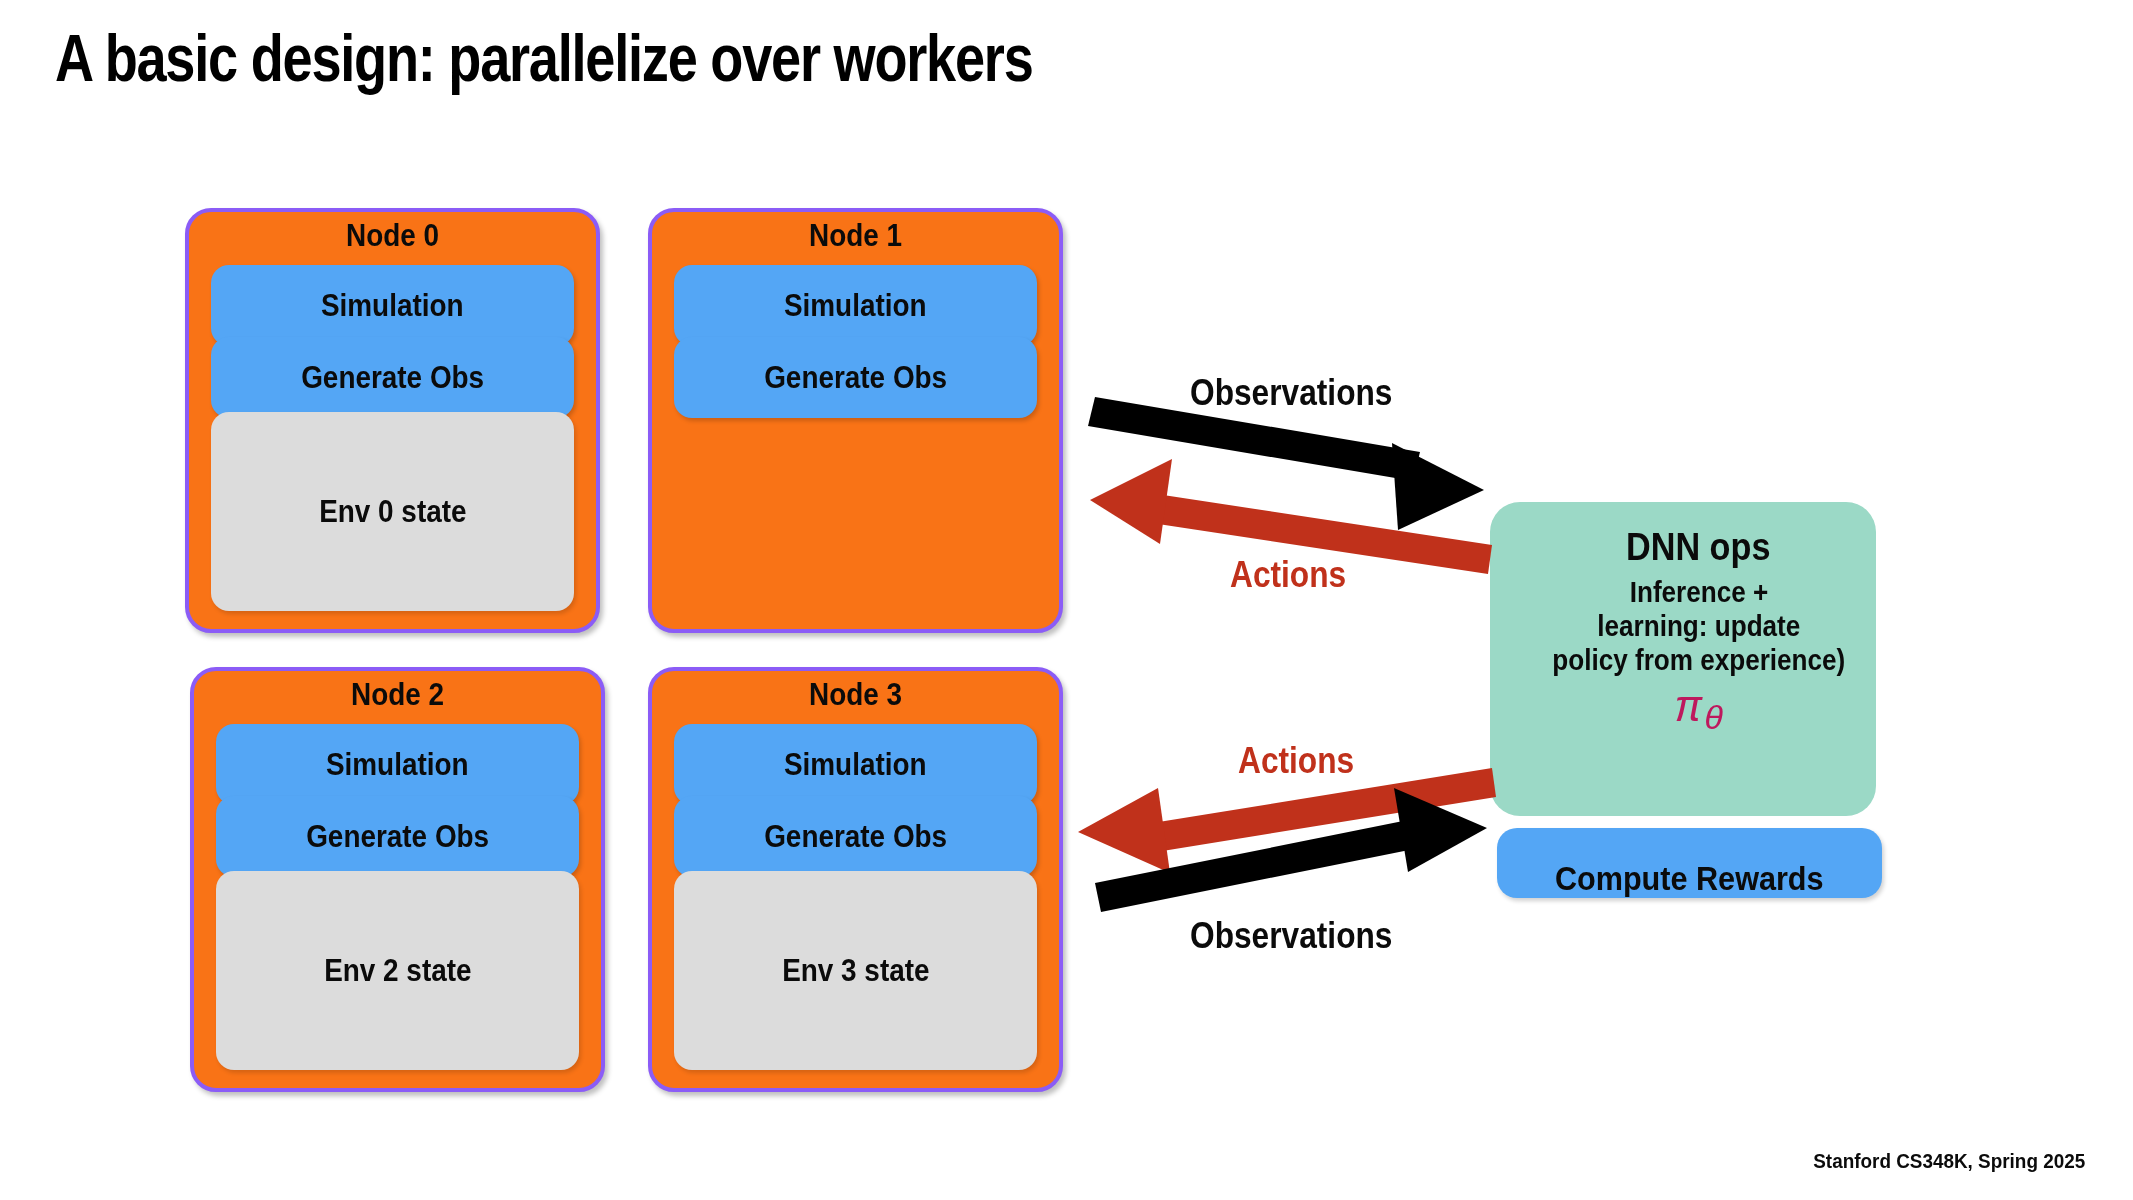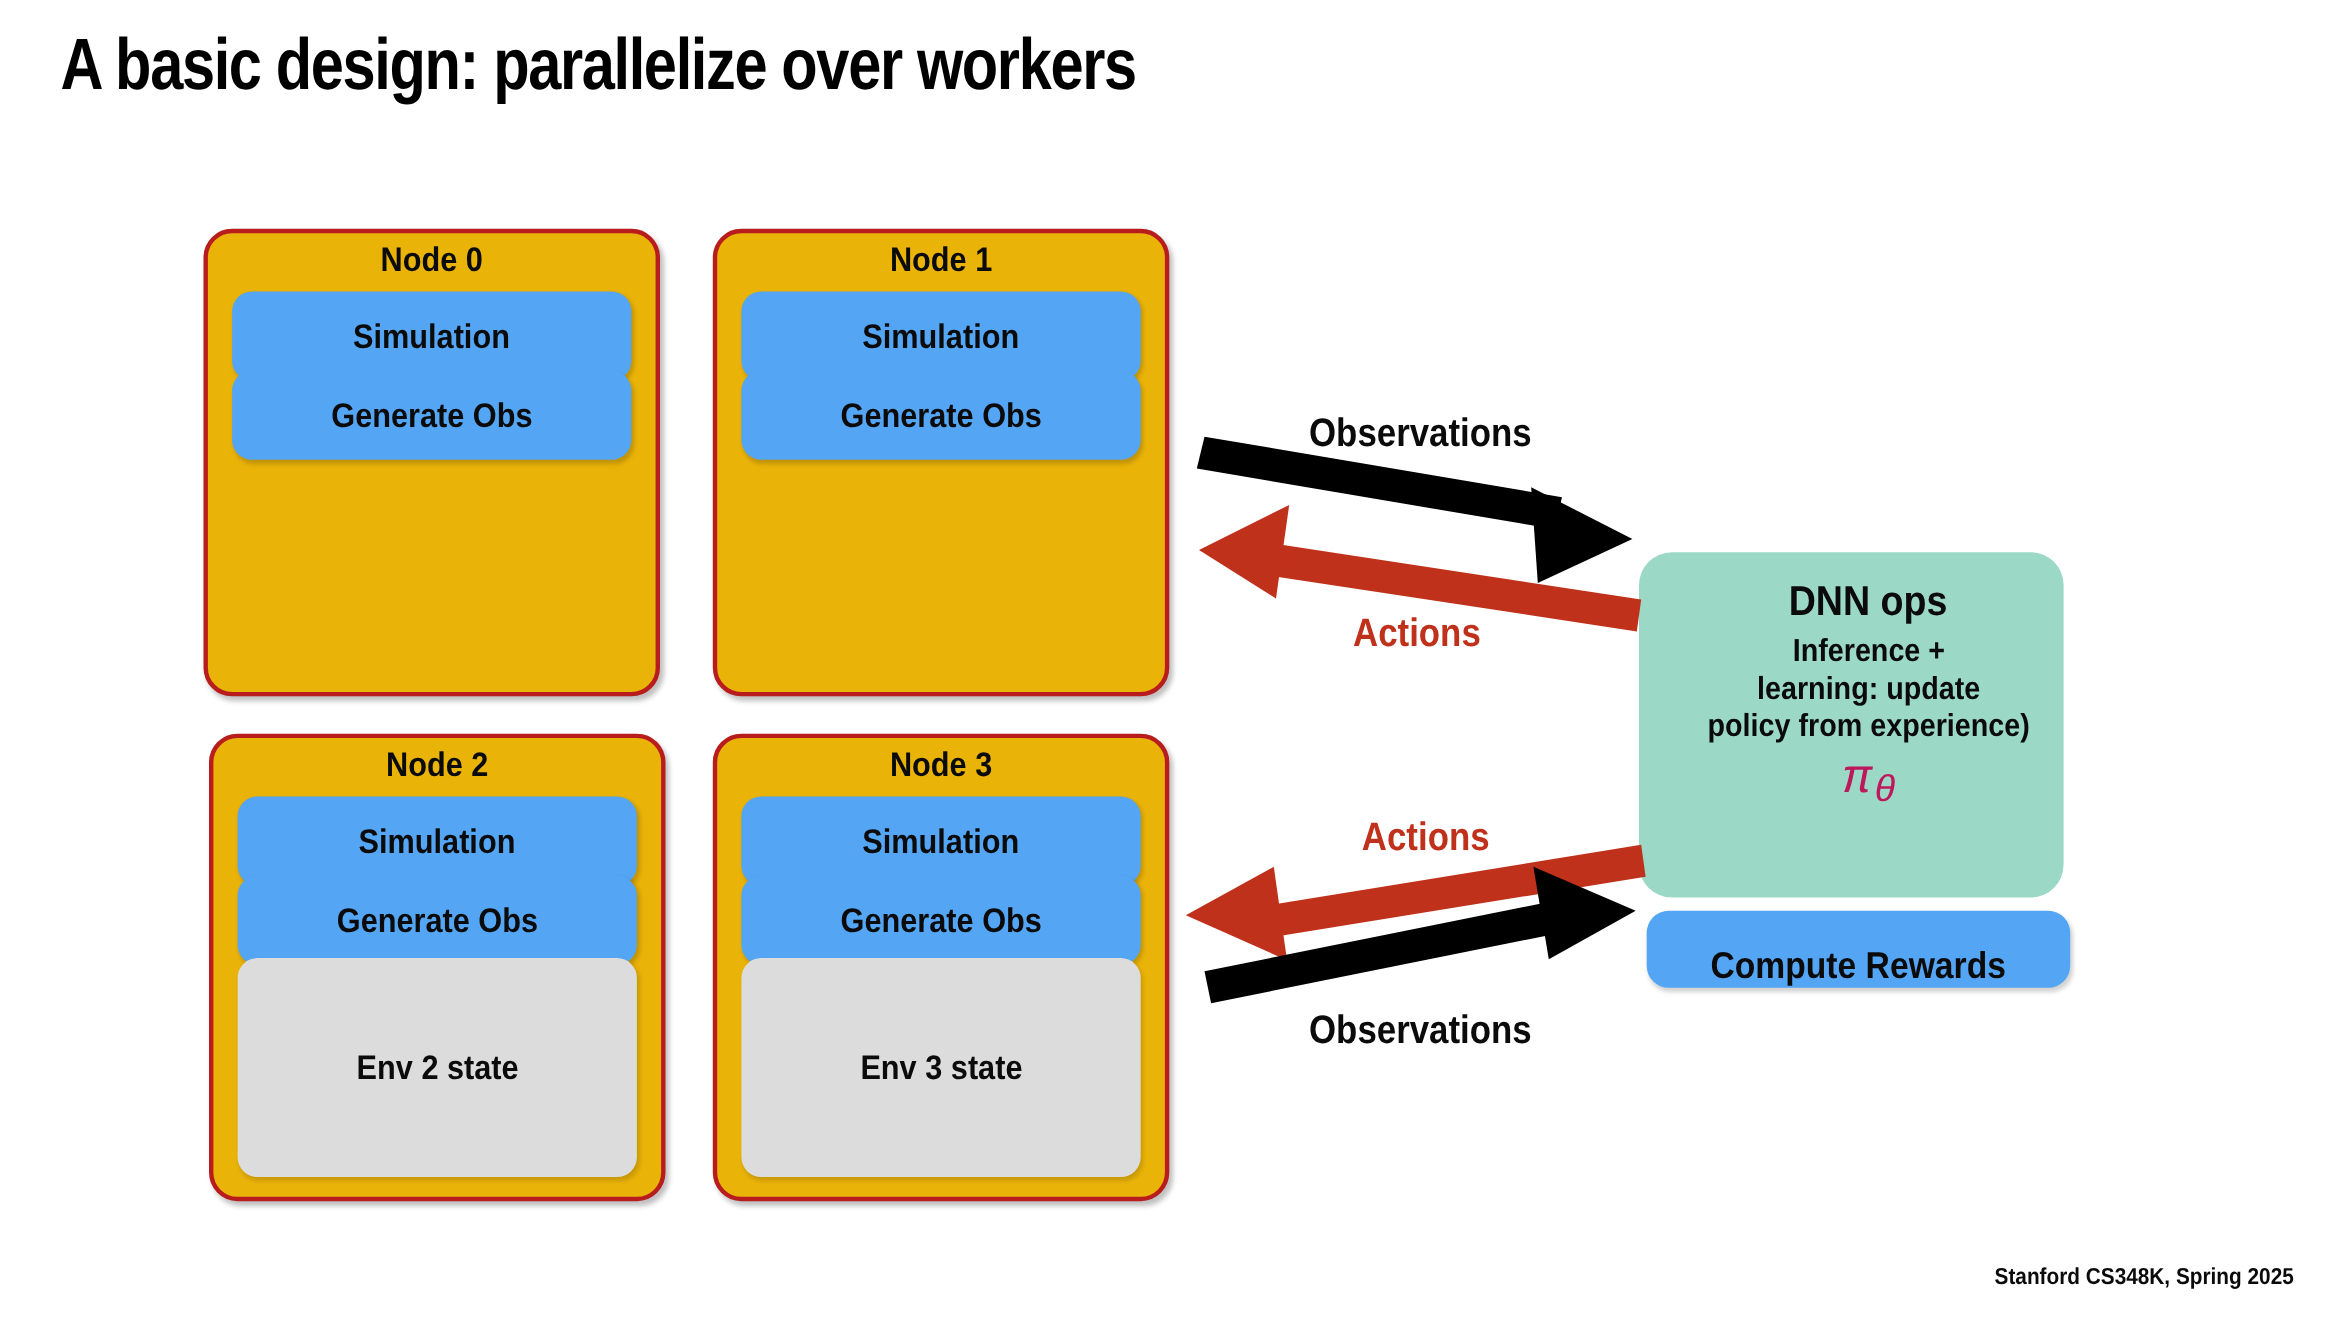--- a/index.html
+++ b/index.html
@@ -22,22 +22,22 @@
     transform:scaleX(0.82);
     transform-origin:left center;
     white-space:nowrap;
     line-height:1.1;
   }
 
   
   .node-card{
     position:absolute;
     width:415px;height:425px;
-    background:#eab308;
-    border:4px solid #b91c1c;
+    background:#f97316;
+    border:4px solid #8b5cf6;
     border-radius:26px;
     box-sizing:border-box;
     box-shadow:3px 4px 5px rgba(0,0,0,0.25);
   }
   .node-title{
     position:absolute;left:0;right:0;top:6px;
     text-align:center;
     font-size:31px;font-weight:bold;
     color:#0b0b0b;
     transform:scaleX(0.90);
@@ -154,20 +154,23 @@
   <div id="slide-title">A basic design: parallelize over workers</div>
 
   <div class="node-card" id="node-card-0">
     <div class="node-title">Node 0</div>
     <div class="pill pill-sim">
       <span>Simulation</span>
     </div>
     <div class="pill pill-obs">
       <span>Generate Obs</span>
     </div>
+    <div class="env-box">
+      <span>Env 0 state</span>
+    </div>
   </div>
 
   <div class="node-card" id="node-card-1">
     <div class="node-title">Node 1</div>
     <div class="pill pill-sim">
       <span>Simulation</span>
     </div>
     <div class="pill pill-obs">
       <span>Generate Obs</span>
     </div>

